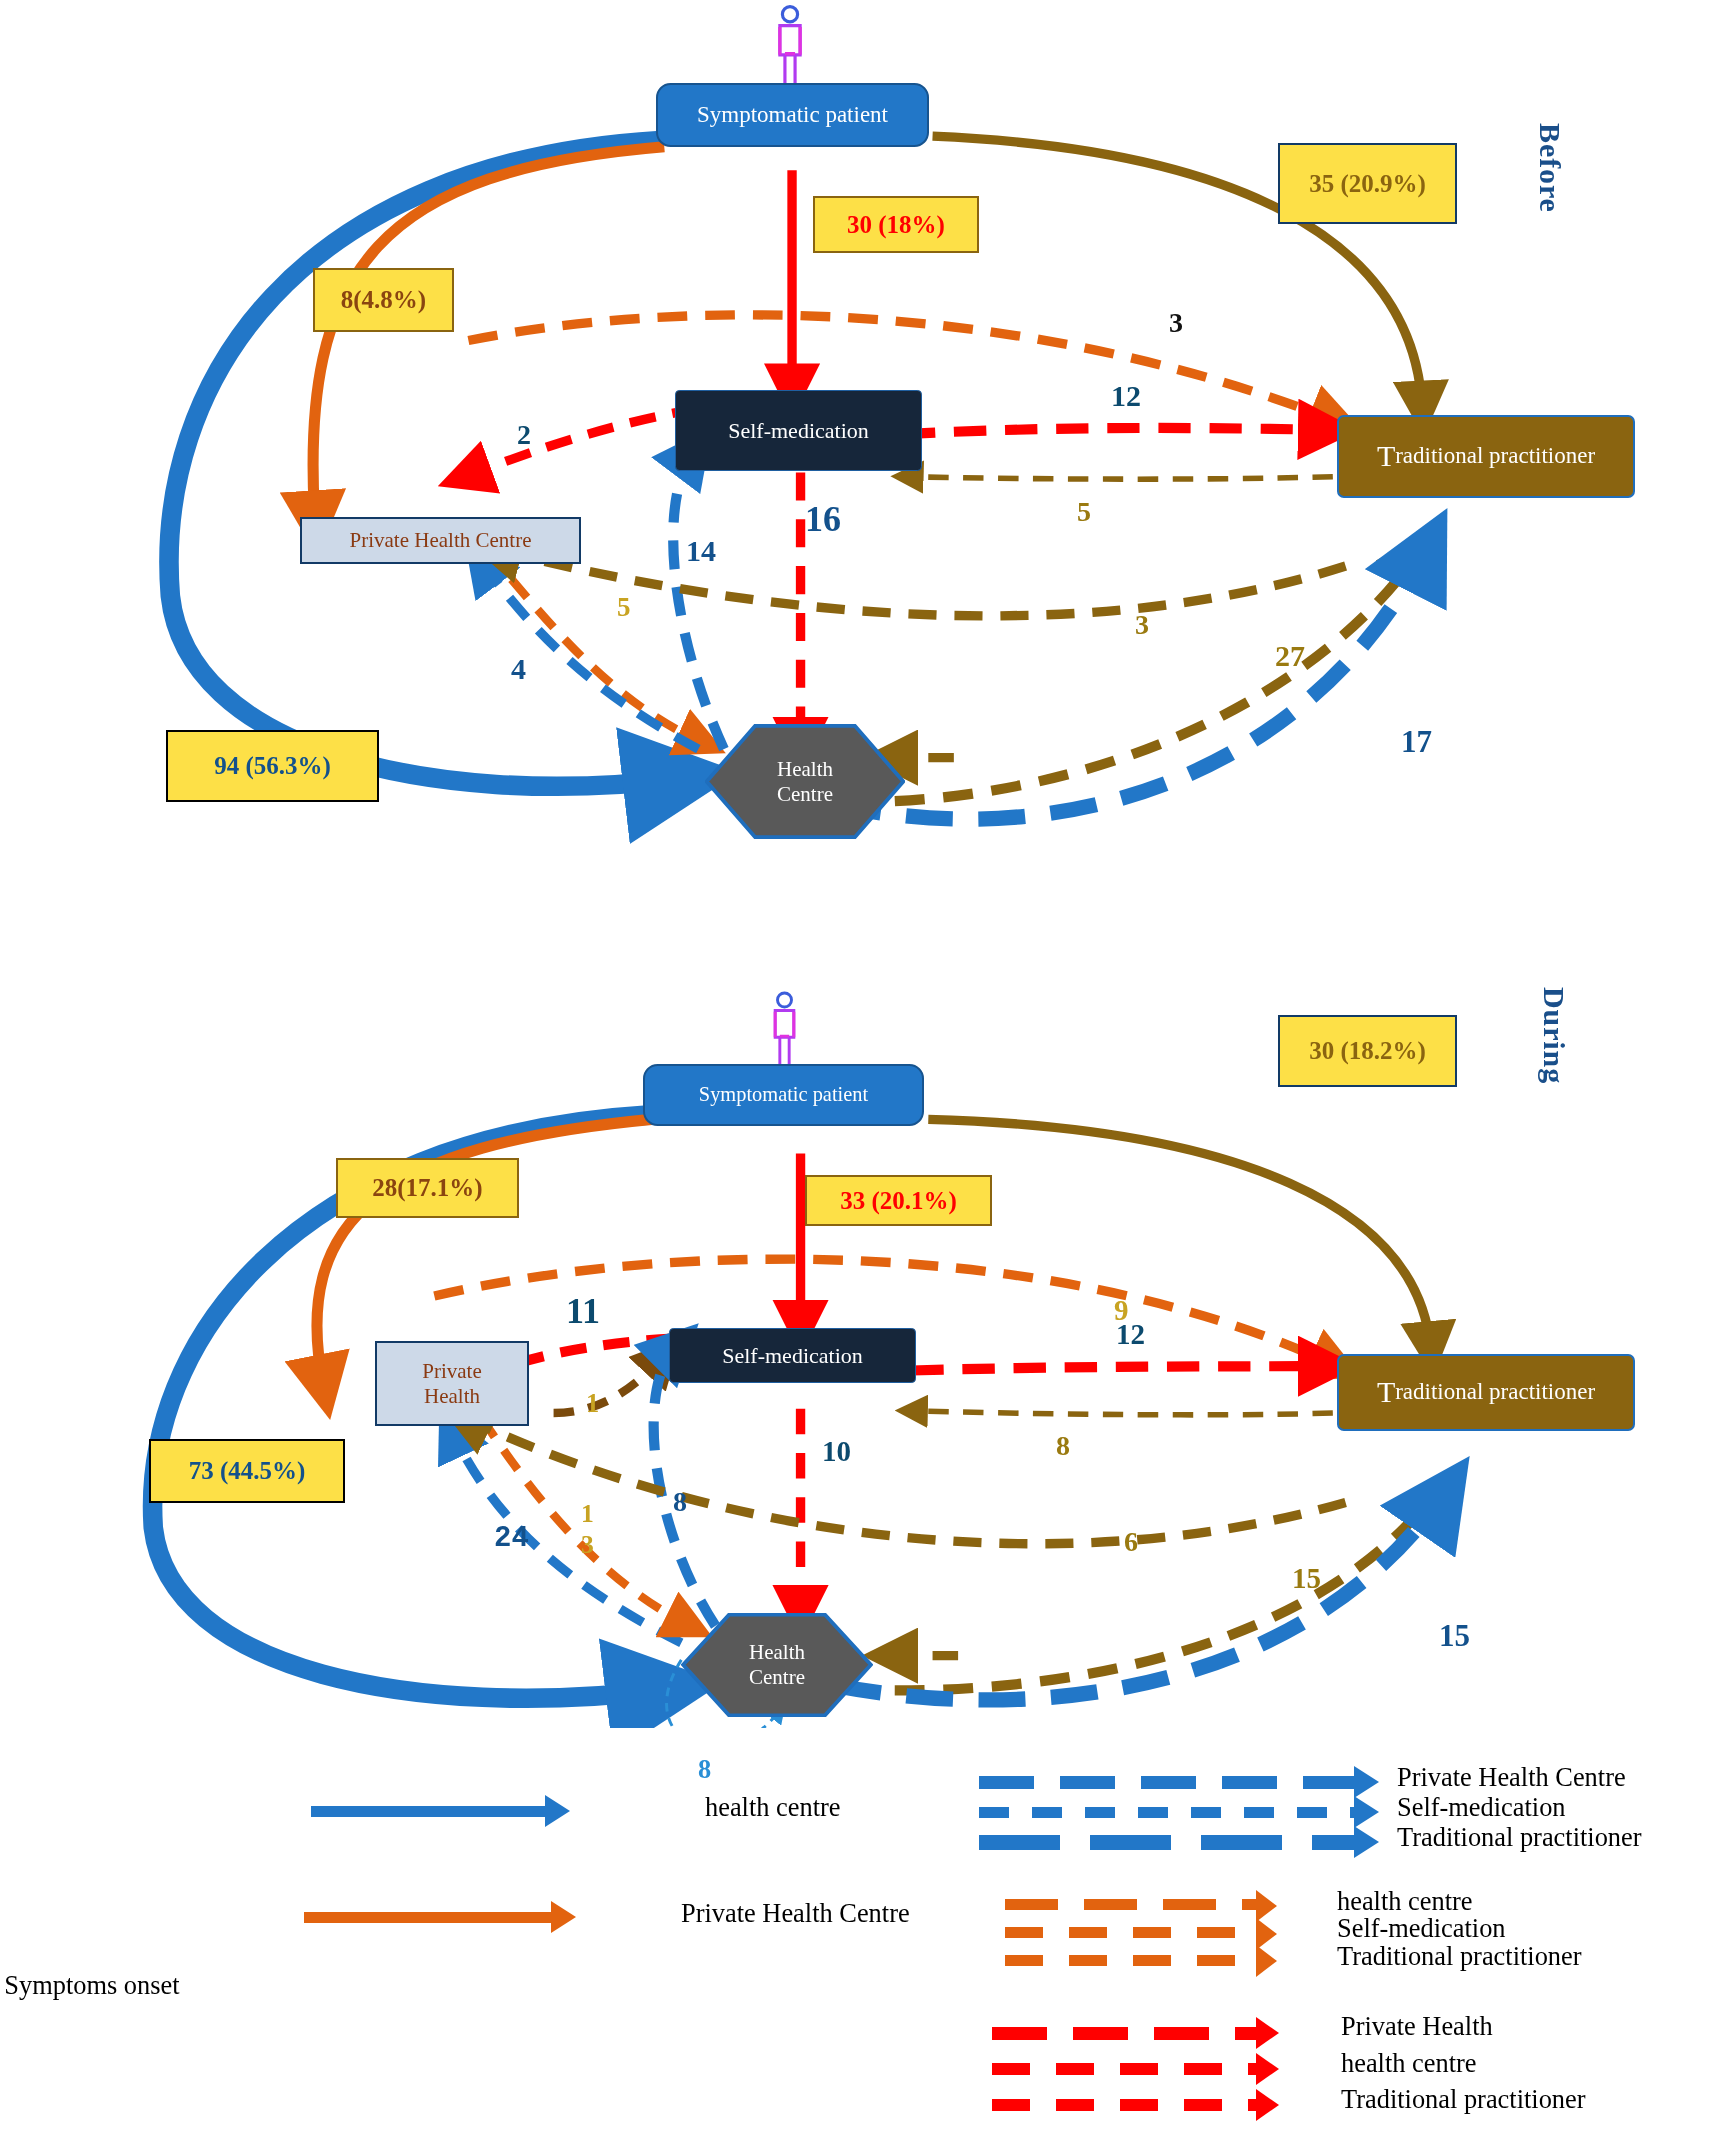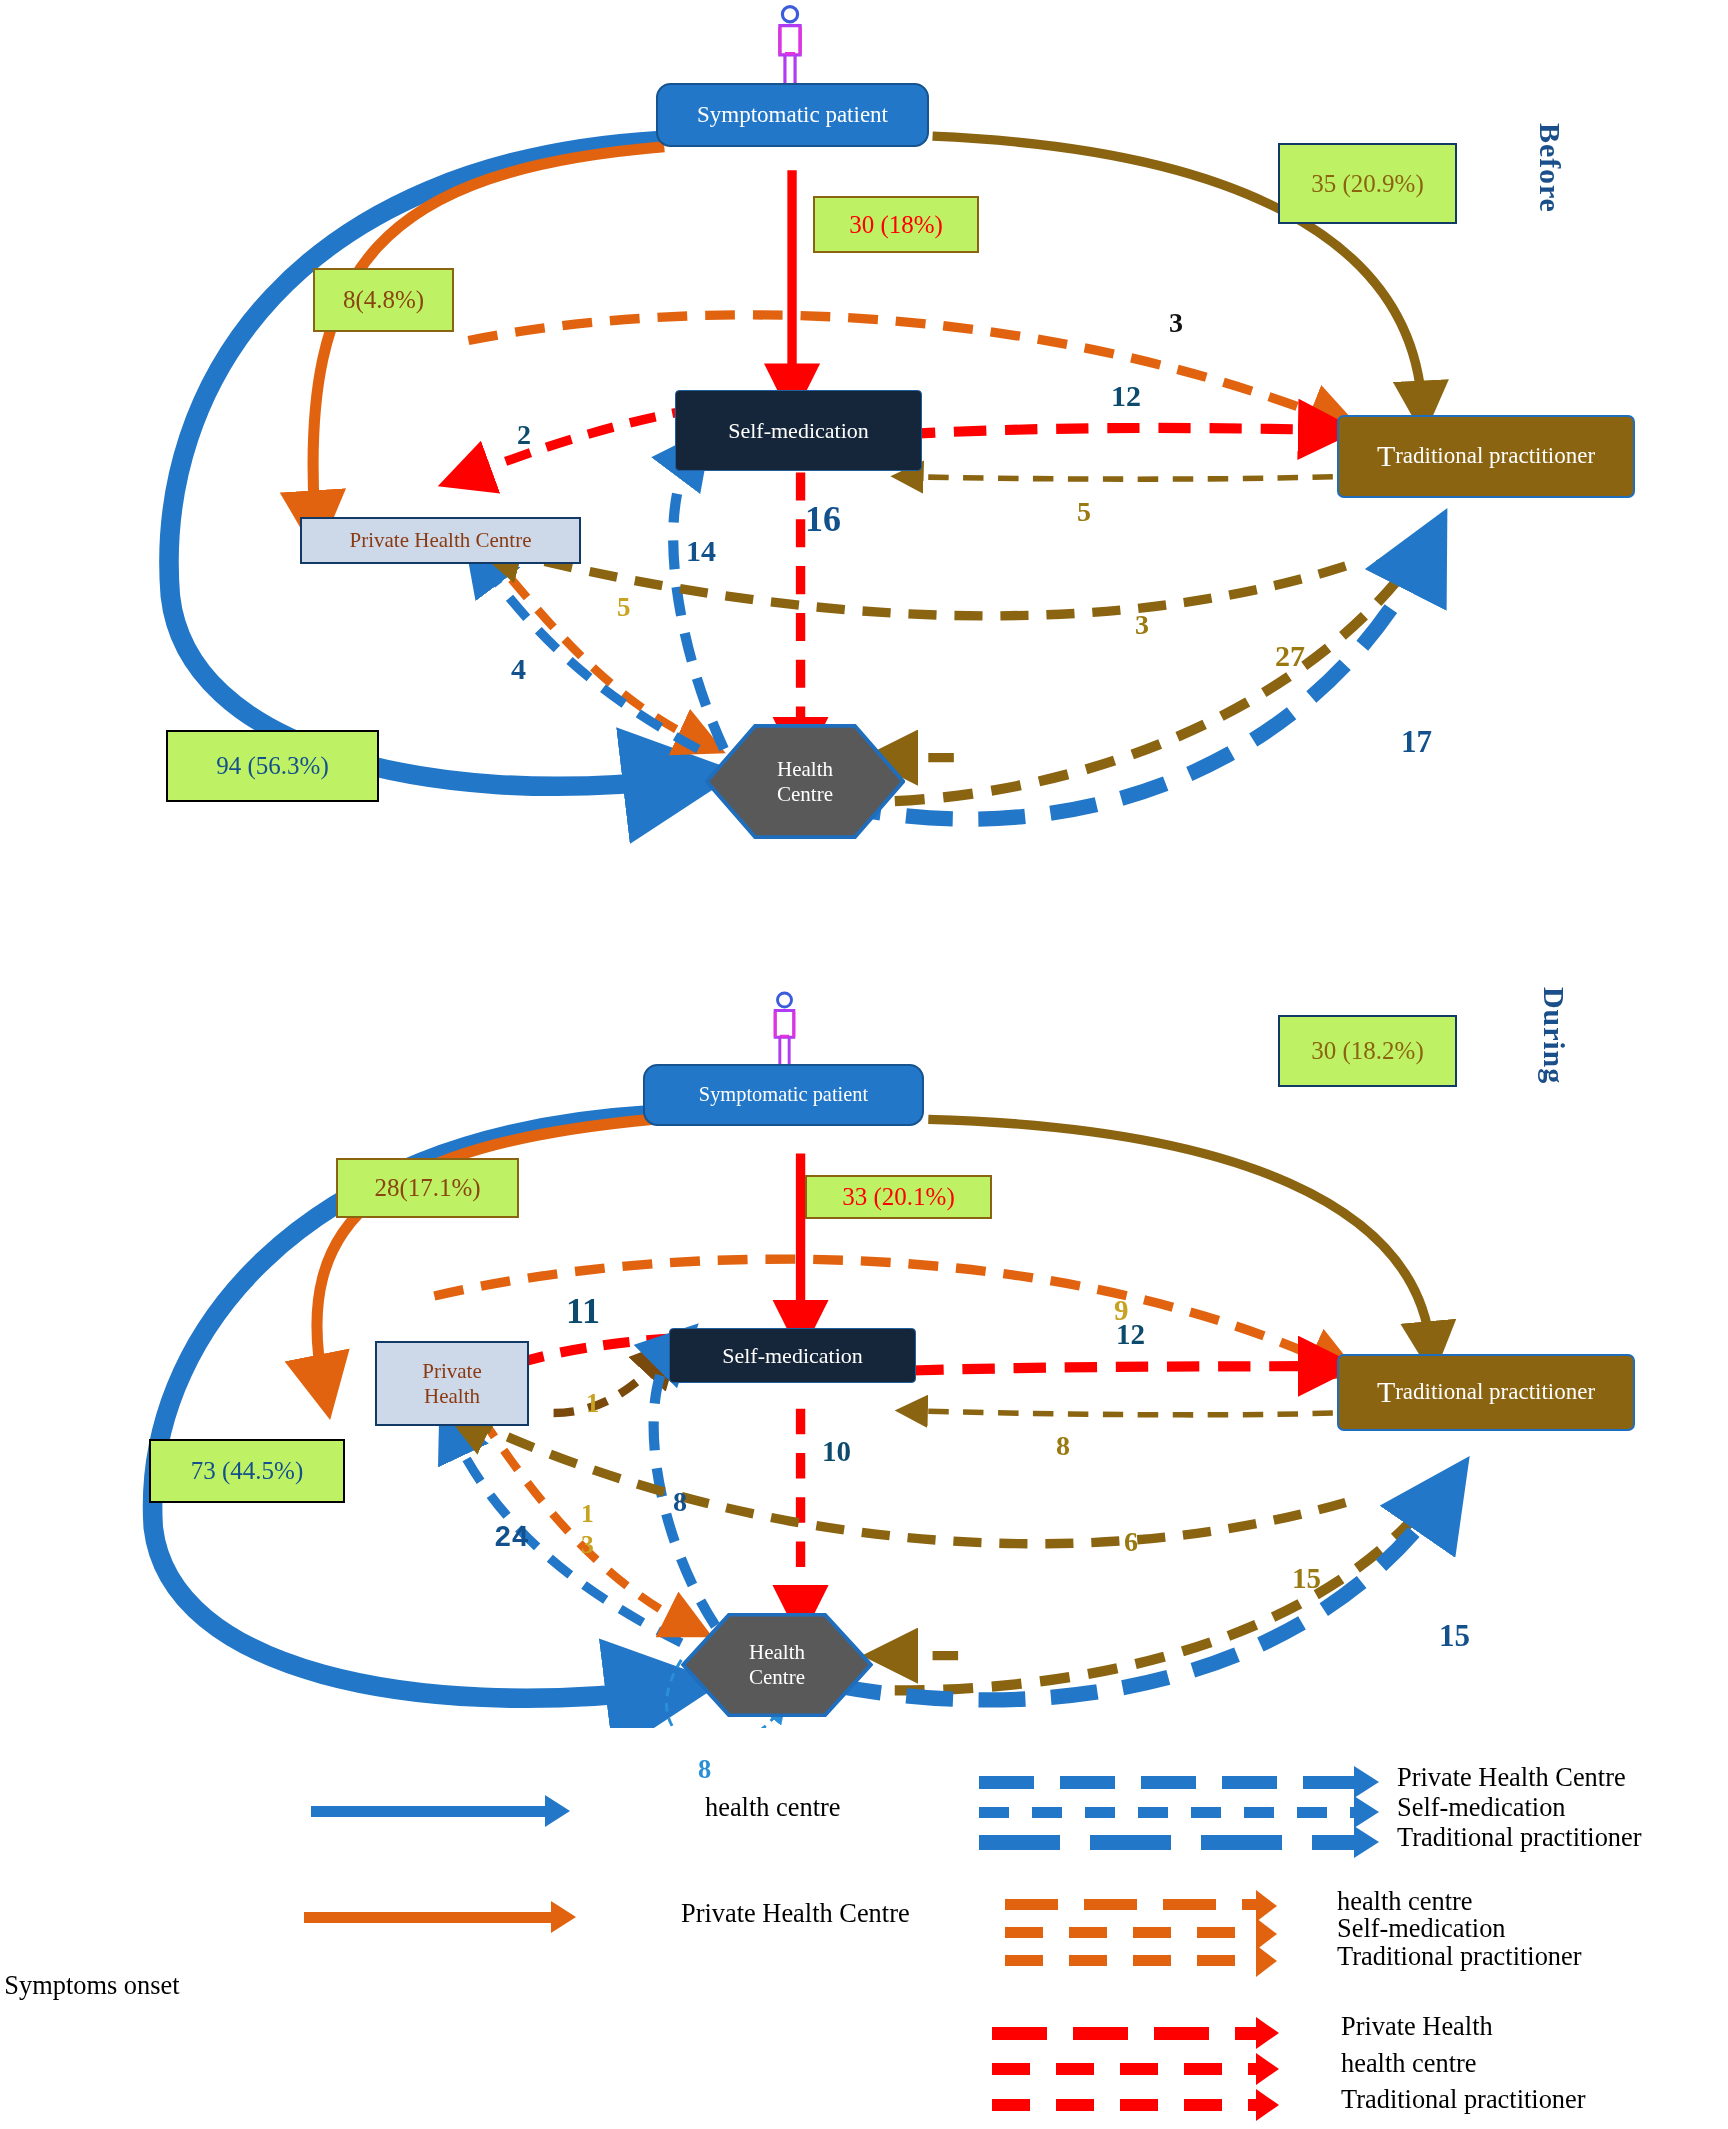--- a/index.html
+++ b/index.html
@@ -17,22 +17,22 @@
   .node-selfmed{background:#16263a;border:1.7px solid #1f5fa0;border-radius:4.3px;
         color:#fff;font-size:22px;}
   .node-private{background:#cdd9e8;border:2.1px solid #123a66;color:#8a3a12;font-size:21px;}
   .node-trad{background:#8a6410;border:2.1px solid #1f6ebd;border-radius:6.8px;color:#fff;
         font-size:23px;}
   .node-trad .cap{font-size:30px;}
   .node-hc{color:#fff;font-size:21px;position:absolute;display:flex;flex-direction:column;
         align-items:center;justify-content:center;}
 
   
-  .vbox{position:absolute;box-sizing:border-box;background:#bef264;display:flex;
-        align-items:center;justify-content:center;font-weight:normal;}
+  .vbox{position:absolute;box-sizing:border-box;background:#fde047;display:flex;
+        align-items:center;justify-content:center;font-weight:bold;}
   .vbox.navy{border:2.6px solid #123a66;color:#8a6410;font-size:25px;}
   .vbox.gold{border:2.6px solid #8a6410;color:#8a4510;font-size:25px;}
   .vbox.red{border:2.6px solid #8a6410;color:#ff0000;font-size:25px;}
   .vbox.black{border:2.6px solid #000;color:#13518c;font-size:25px;}
 
   
   .nlab{position:absolute;font-weight:bold;white-space:nowrap;}
   .c-blue{color:#13518c;}
   .c-blue-lt{color:#2a8fd6;}
   .c-red{color:#0c4a6e;}
@@ -236,21 +236,21 @@
 
   <svg style="position:absolute;left:681px;top:749px;width:192px;height:104px;" viewBox="0 0 450 245">
     <polygon points="112,4 338,4 446,122 338,241 112,241 4,122" fill="#595959" stroke="#1f6ebd" stroke-width="9"></polygon>
   </svg>
   <div class="node-hc" style="left:681px;top:749px;width:192px;height:104px;">
     <span>Health</span>
     <span>Centre</span>
   </div>
 
   <div class="vbox navy" style="left:1278px;top:151px;width:179px;height:72px;">30 (18.2%)</div>
-  <div class="vbox red" style="left:805px;top:311px;width:187px;height:44px;">33 (20.1%)</div>
+  <div class="vbox red" style="left:805px;top:311px;width:187px;height:51px;">33 (20.1%)</div>
   <div class="vbox gold" style="left:336px;top:294px;width:183px;height:60px;">28(17.1%)</div>
   <div class="vbox black" style="left:149px;top:575px;width:196px;height:64px;">73 (44.5%)</div>
 
   <div class="stage" style="left:1537px;top:123px;">During</div>
 
   <div class="nlab c-red" style="left:566px;top:426px;font-size:36px;">11</div>
   <div class="nlab c-gold2" style="left:1114px;top:430px;font-size:29px;">9</div>
   <div class="nlab c-red" style="left:1116px;top:454px;font-size:29px;">12</div>
   <div class="nlab c-gold" style="left:1056px;top:566px;font-size:28px;">8</div>
   <div class="nlab c-red" style="left:822px;top:571px;font-size:29px;">10</div>

